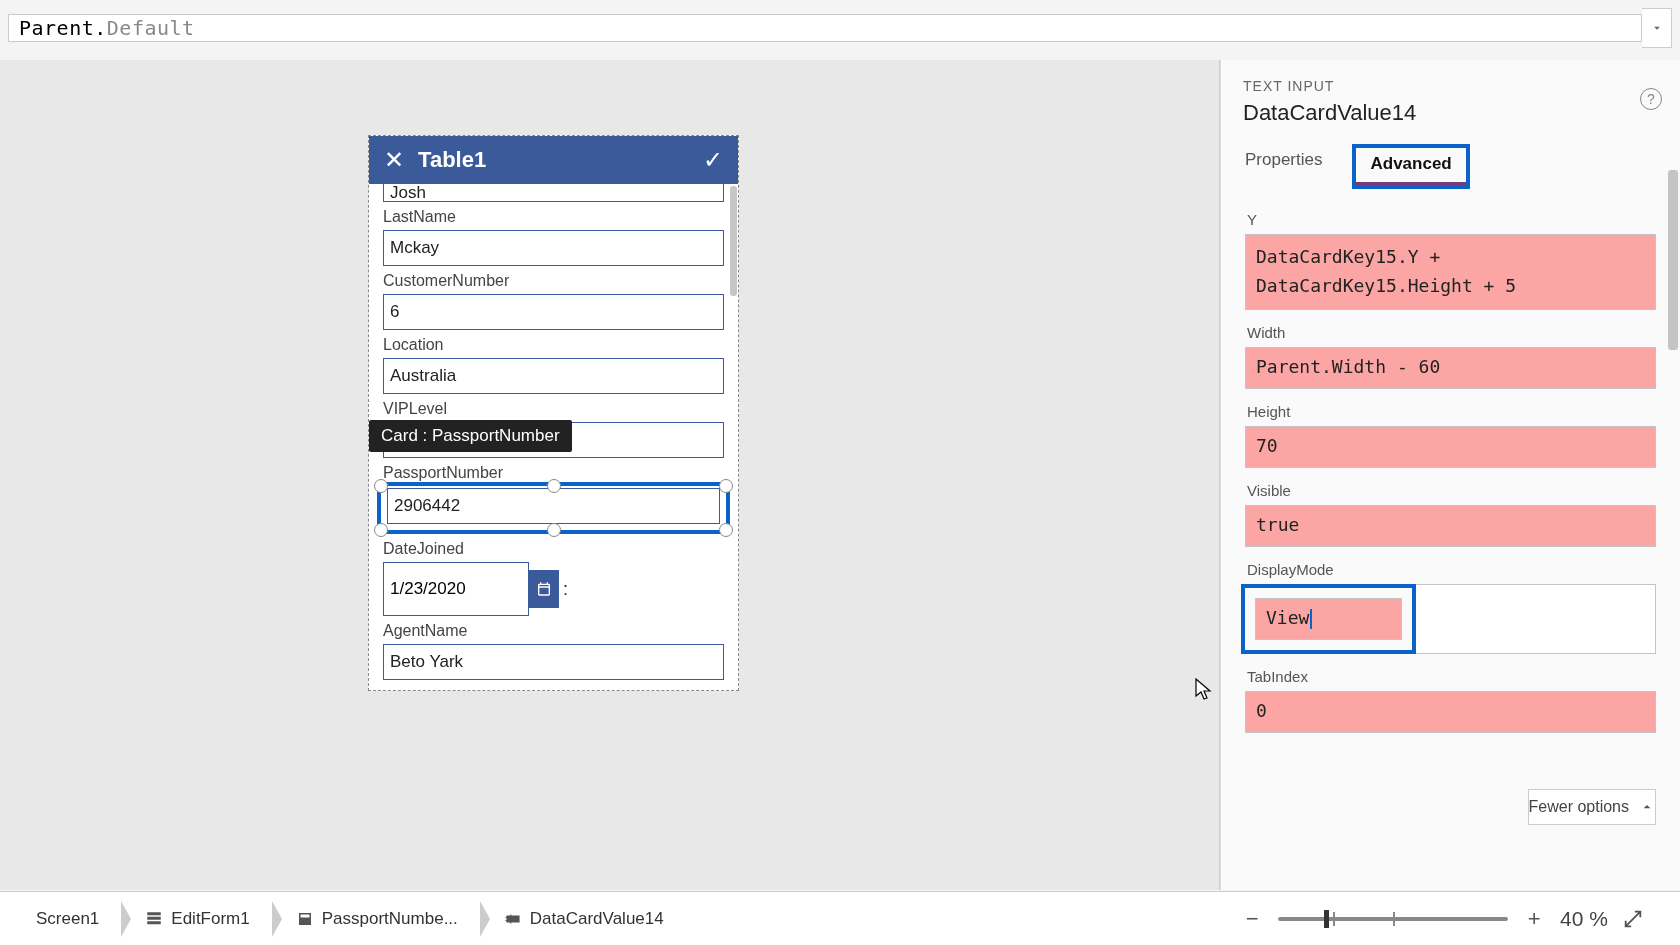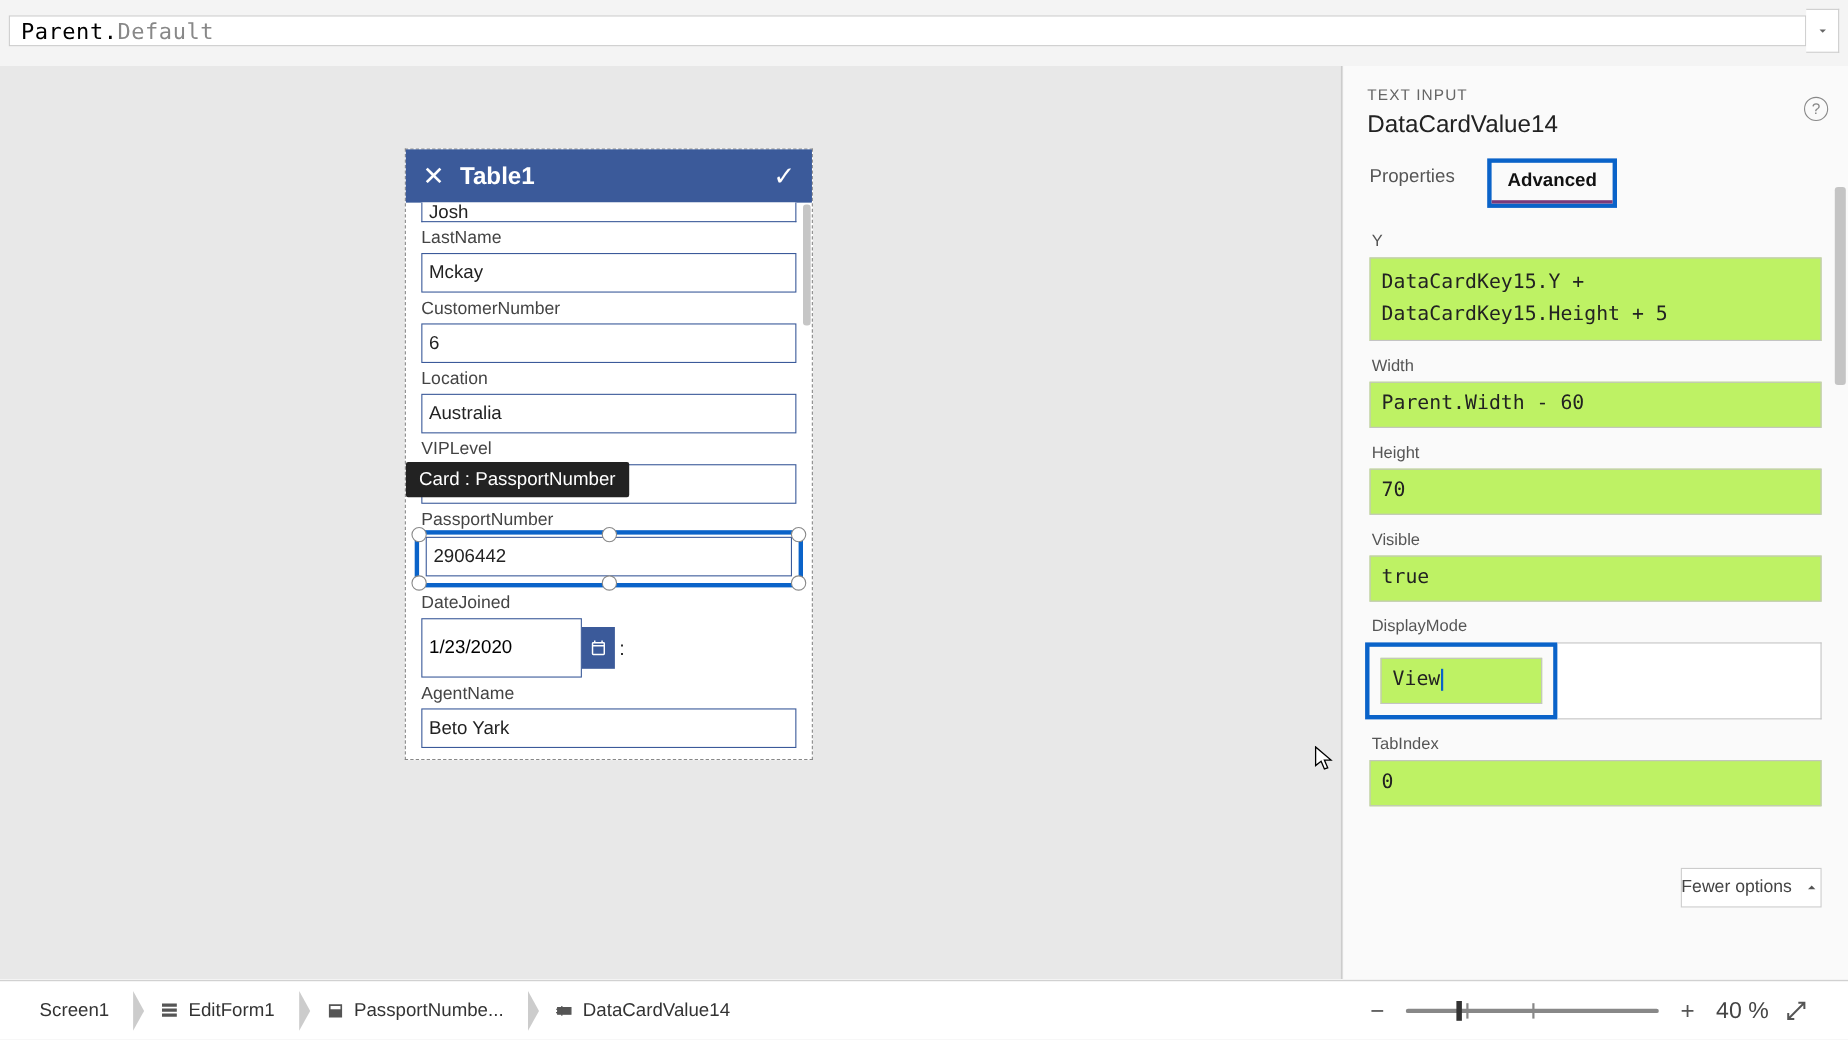--- a/index.html
+++ b/index.html
@@ -48,21 +48,21 @@
 .panel-name { font-size: 22px; color: #222; margin-top: 6px; }
 .help-ic { position:absolute; right:18px; top:28px; width:22px; height:22px; border:1.5px solid #888; border-radius:50%; color:#888; font-size:14px; display:flex; align-items:center; justify-content:center; }
 .tabs { display: flex; gap: 28px; margin: 18px 0 0 22px; font-size: 17px; }
 .tab { color: #555; padding: 6px 2px 10px 2px; }
 .tab-active-wrap { border: 4px solid #0a63c9; padding: 0; }
 .tab-active { color: #111; font-weight: 600; padding: 6px 14px 8px 14px; border-bottom: 3px solid #7a397a; }
 
 .props { padding: 16px 24px; height: 640px; overflow: hidden; position: relative; }
 .prop-label { font-size: 15px; color: #555; margin: 14px 0 6px 2px; }
 .prop-first { margin-top: 6px; }
-.prop-input { width: 100%; min-height: 42px; border: 1px solid #c4c4c4; background: #bef264; font-family: Consolas, monospace; font-size: 18px; padding: 8px 10px; color: #222; white-space: pre-wrap; }
+.prop-input { width: 100%; min-height: 42px; border: 1px solid #c4c4c4; background: #fca5a5; font-family: Consolas, monospace; font-size: 18px; padding: 8px 10px; color: #222; white-space: pre-wrap; }
 .prop-multiline { line-height: 1.6; }
 
 .dm-highlight { border: 4px solid #0a63c9; display: inline-block; padding: 10px; margin-left: -4px; }
 .dm-highlight .prop-input { border: 1px solid #c4c4c4; width: 147px; display: inline-block; }
 .dm-row { display:flex; align-items: stretch; }
 .dm-rest { flex:1; border:1px solid #c4c4c4; border-left:none; background:#fff; }
 .cursor-caret::after { content:''; display:inline-block; width:2px; height:20px; background:#0a63c9; vertical-align:middle; margin-left:1px; }
 
 .fewer { position:absolute; bottom: 4px; right: 24px; border:1px solid #ccc; background:#fff; padding:8px 0; font-size:16px; color:#444; display:flex; align-items:center; gap:10px; }
 

